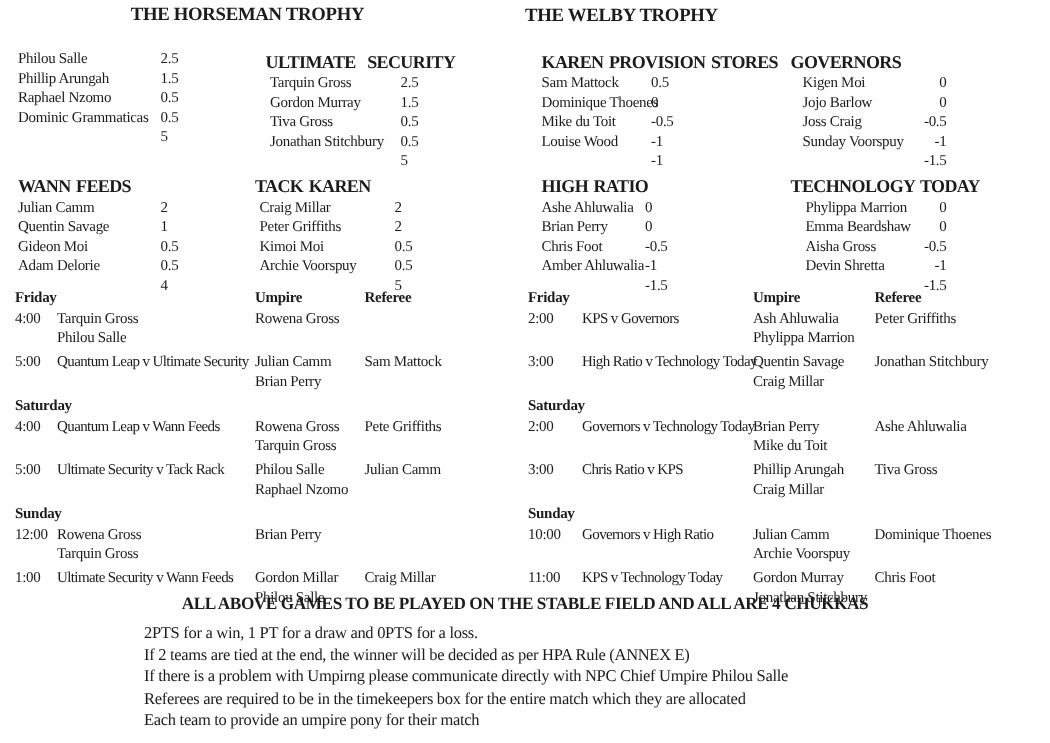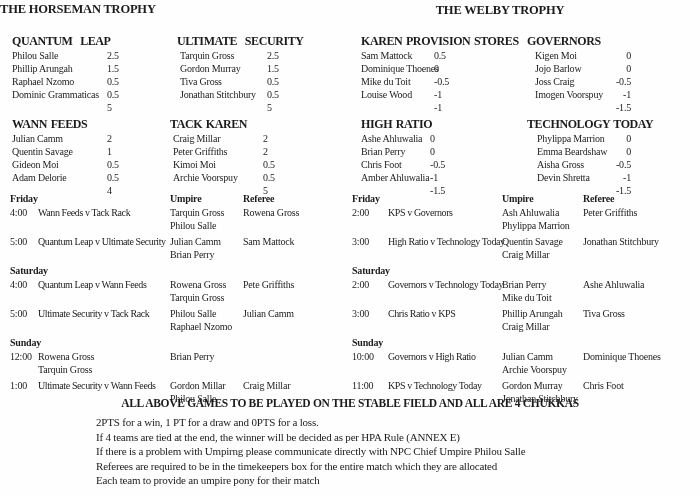--- a/index.html
+++ b/index.html
@@ -1,21 +1,21 @@
 <!DOCTYPE html>
 <html><head>
 <meta charset="utf-8">
 <style>
   html,body{margin:0;padding:0}
   body{position:relative;width:700px;height:495px;background:#fefefe;color:#1c1c1c;
        font-family:"Liberation Serif",serif;overflow:hidden}
 
-  .title-l{position:absolute;left:0;top:2px;width:330px;
+  .title-l{position:absolute;left:0;top:2px;width:330px;text-align:center;
            font-weight:bold;font-size:12.5px;line-height:15px;letter-spacing:-0.2px}
-  .title-r{position:absolute;left:350px;top:3px;width:300px;text-align:center;
+  .title-r{position:absolute;left:350px;top:3px;width:300px;text-align:left;
            font-weight:bold;font-size:12.5px;letter-spacing:-0.2px}
 
   .team{position:absolute;width:150px;font-size:10px;letter-spacing:-0.2px}
   .team h3{margin:0 0 2px 0;font-size:12px;line-height:14px;height:14px;
            letter-spacing:-0.4px;word-spacing:1px;white-space:nowrap;font-weight:bold}
   .team h3.ws2{word-spacing:5px}
   .prow{position:relative;height:13px;white-space:nowrap}
   .pn{position:absolute;left:0;top:0}
   .pv{position:absolute;left:95px;top:0}
   .pi3 .pn{left:3px}.pi8 .pn{left:8px}.pi10 .pn{left:10px}
@@ -47,21 +47,20 @@
 <body>
 
 <header class="title-l">
   <div>THE HORSEMAN TROPHY</div>
 </header>
 <header class="title-r">
   <div>THE WELBY TROPHY</div>
 </header>
 
 <section class="team" style="left:12px;top:34px">
-  <h3 class="ws2">QUANTUM LEAP</h3>
   <div class="prow">
       <span class="pn">Philou Salle</span>
       <span class="pv">2.5</span>
     </div>
   <div class="prow">
       <span class="pn">Phillip Arungah</span>
       <span class="pv">1.5</span>
     </div>
   <div class="prow">
       <span class="pn">Raphael Nzomo</span>
@@ -176,21 +175,21 @@
     </div>
   <div class="prow">
       <span class="pn">Jojo Barlow</span>
       <span class="pv">0</span>
     </div>
   <div class="prow">
       <span class="pn">Joss Craig</span>
       <span class="pv">-0.5</span>
     </div>
   <div class="prow">
-      <span class="pn">Imogen Voorspuy</span>
+      <span class="pn">Sunday Voorspuy</span>
       <span class="pv">-1</span>
     </div>
   <div class="prow">
       <span class="pv">-1.5</span>
     </div>
 </section>
 
 <section class="team v69" style="left:361px;top:117px">
   <h3>HIGH RATIO</h3>
   <div class="prow">
@@ -238,21 +237,20 @@
 </section>
 
 <section class="sched sched-l">
   <div class="drow">
     <span class="day">Friday</span>
     <span>Umpire</span>
     <span>Referee</span>
   </div>
   <div class="grow">
     <span class="t">4:00</span>
-    <span class="match">Wann Feeds v Tack Rack</span>
     <span>
         <span class="ul">Tarquin Gross</span>
         <span class="ul">Philou Salle</span>
       </span>
     <span class="ref">Rowena Gross</span>
   </div>
   <div class="grow">
     <span class="t">5:00</span>
     <span class="match">Quantum Leap v Ultimate Security</span>
     <span>
@@ -368,17 +366,17 @@
         <span class="ul">Gordon Murray</span>
         <span class="ul">Jonathan Stitchbury</span>
       </span>
     <span class="ref">Chris Foot</span>
   </div>
 </section>
 
 <div class="banner">ALL ABOVE GAMES TO BE PLAYED ON THE STABLE FIELD AND ALL ARE 4 CHUKKAS</div>
 <div class="notes">
   <div>2PTS for a win, 1 PT for a draw and 0PTS for a loss.</div>
-  <div>If 4 teams are tied at the end, the winner will be decided as per HPA Rule (ANNEX E)</div>
+  <div>If 2 teams are tied at the end, the winner will be decided as per HPA Rule (ANNEX E)</div>
   <div>If there is a problem with Umpirng please communicate directly with NPC Chief Umpire Philou Salle</div>
   <div>Referees are required to be in the timekeepers box for the entire match which they are allocated</div>
   <div>Each team to provide an umpire pony for their match</div>
 </div>
 
 </body></html>

